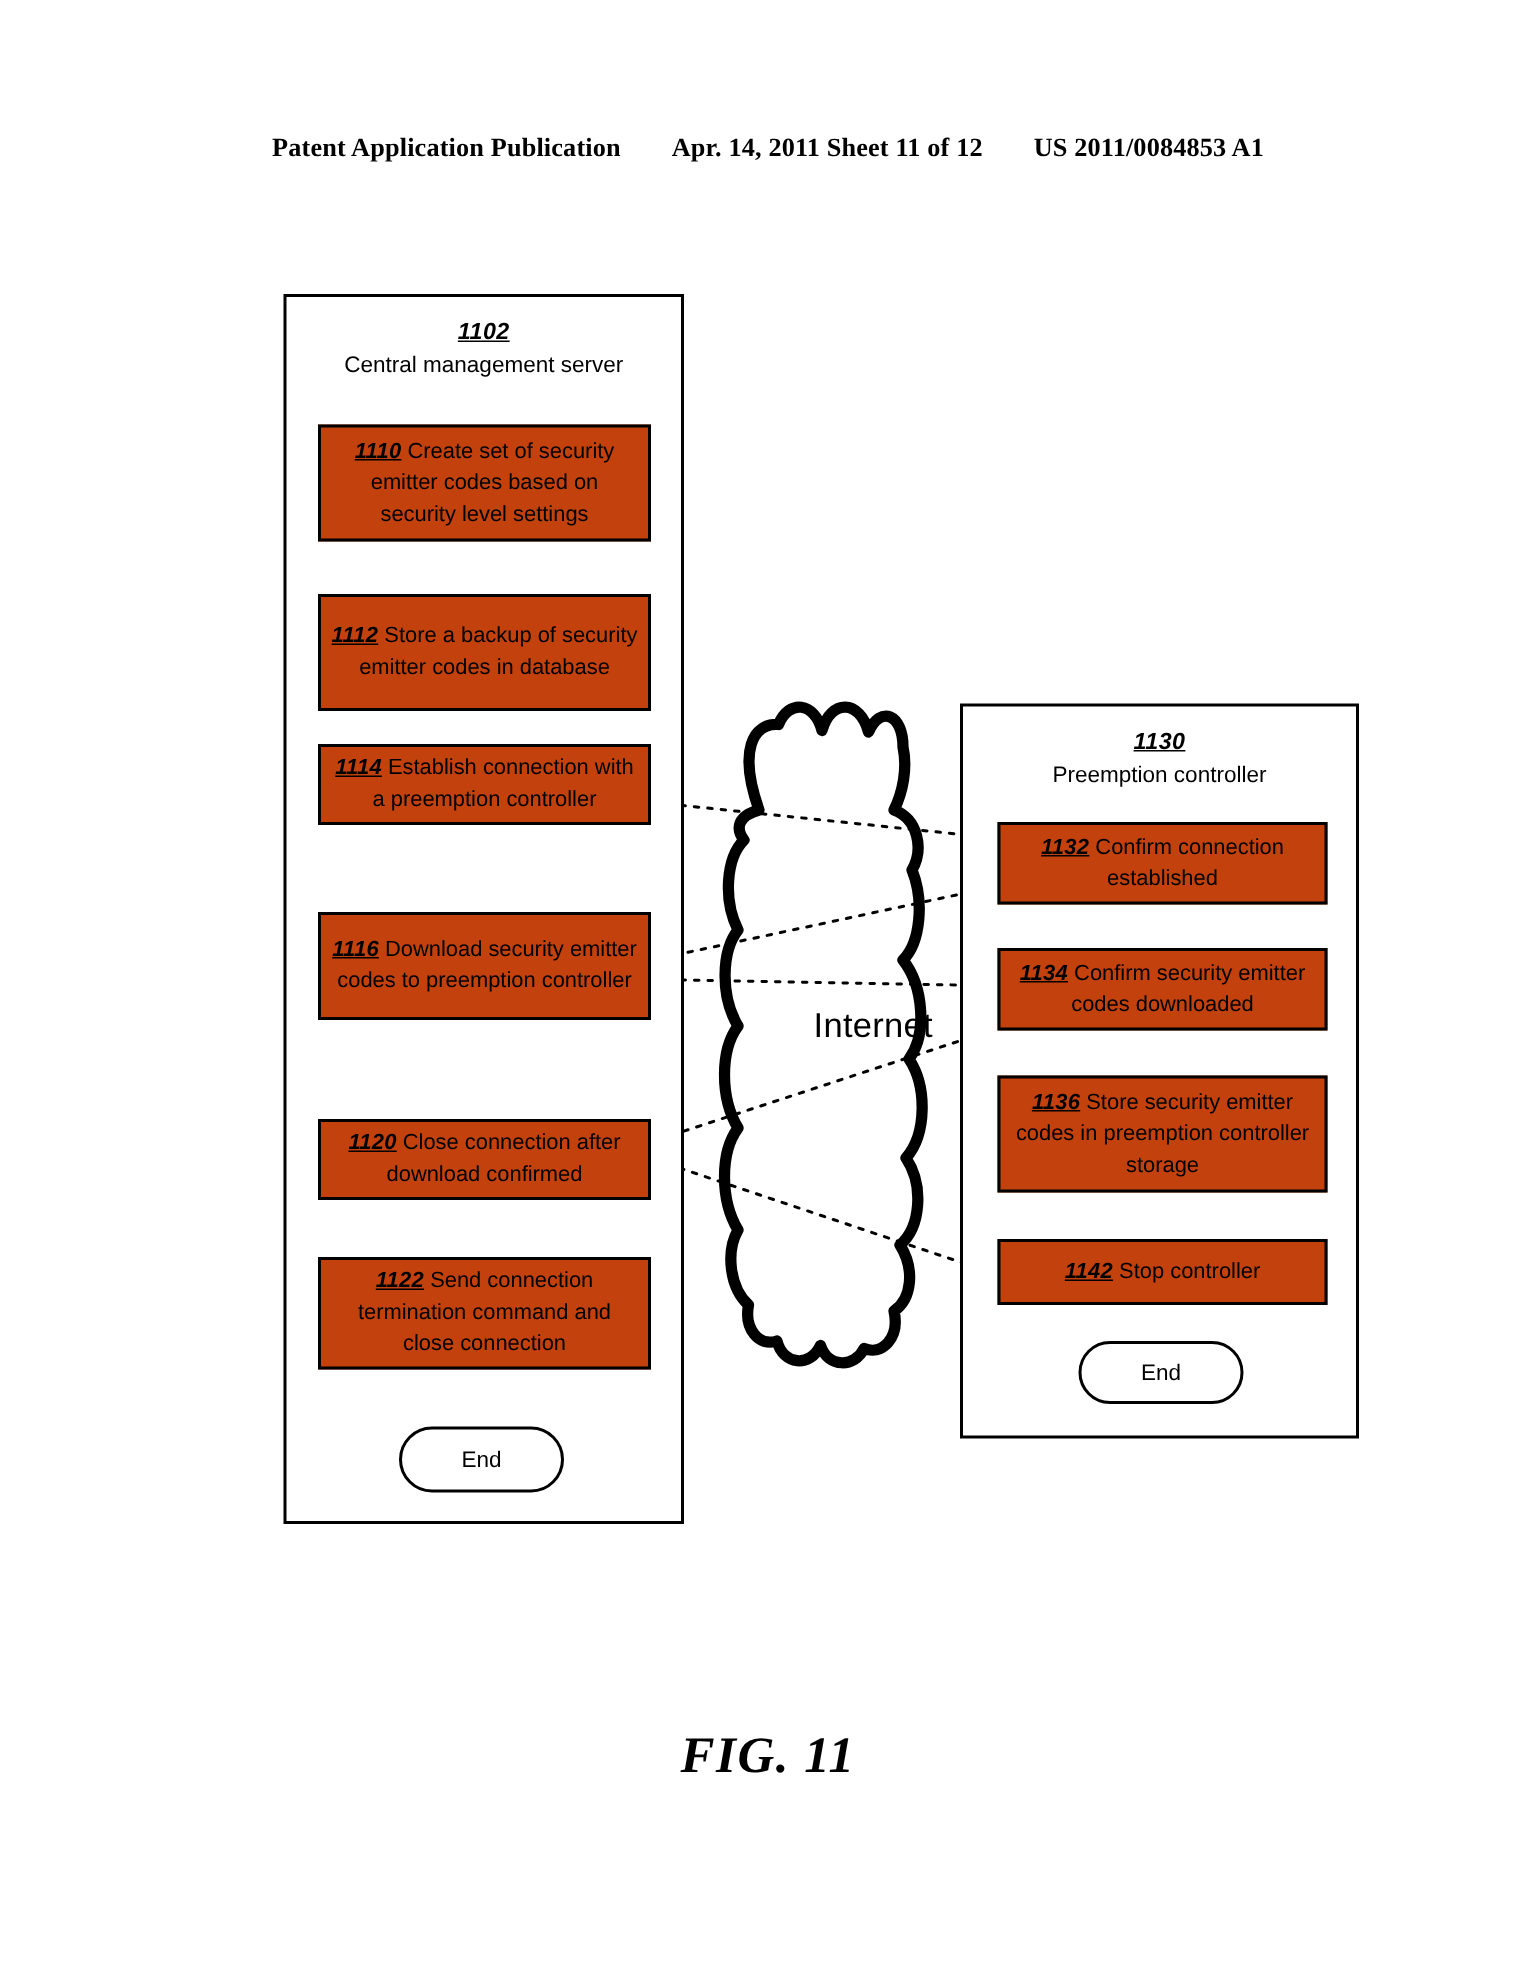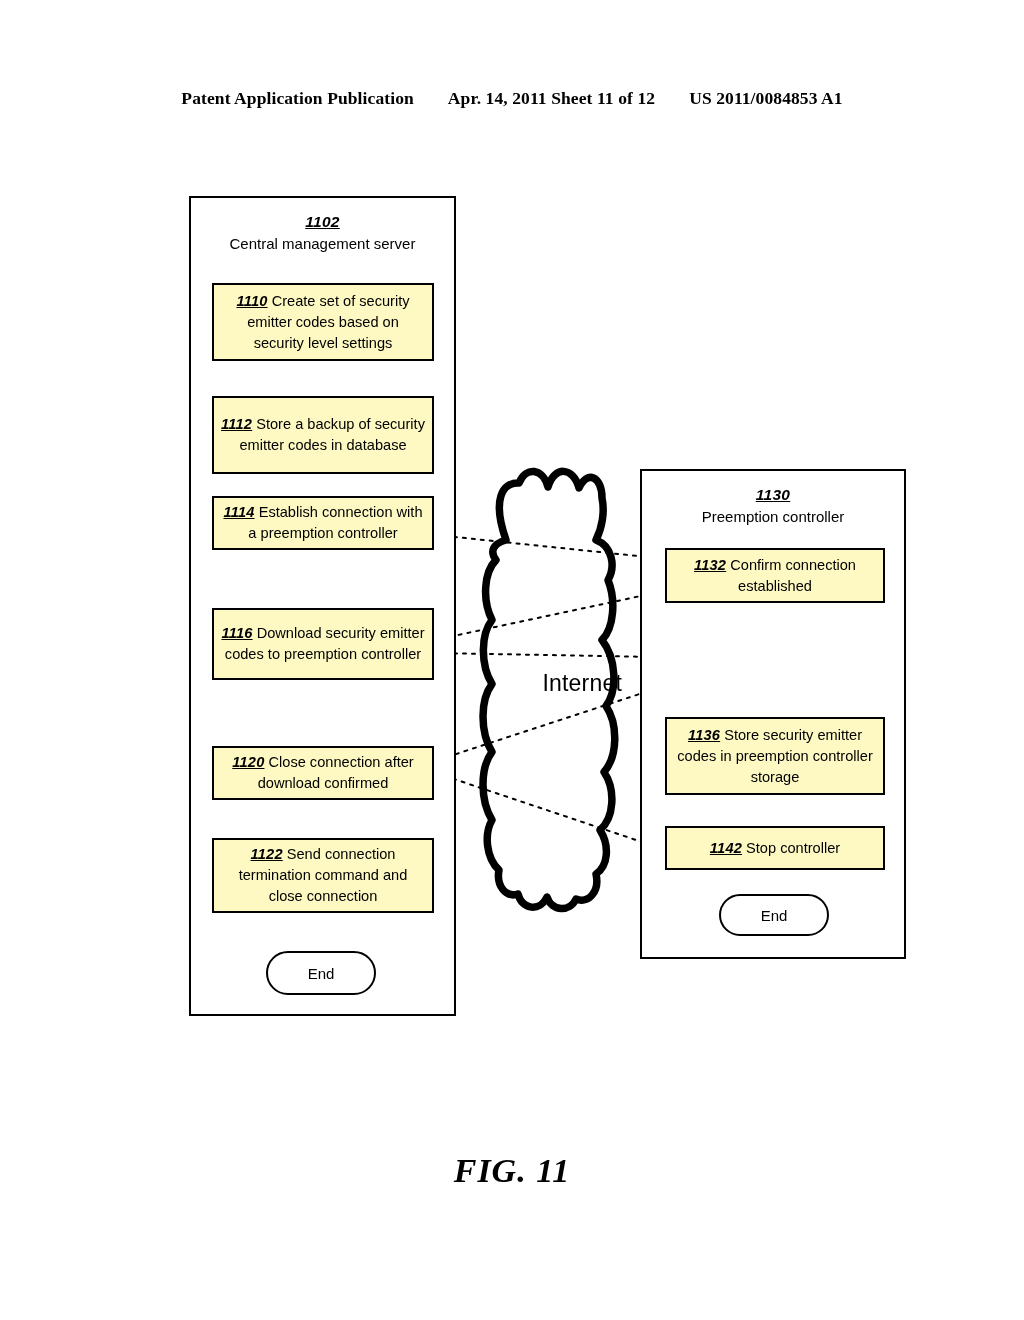--- a/index.html
+++ b/index.html
@@ -88,21 +88,21 @@
     font-size: 15.5px;
     letter-spacing: 0.3px;
   }
   #lane-left .lane-title  { top: 13px; }
   #lane-right .lane-title { top: 13px; }
 
   
   .pbox {
     position: absolute;
     border: 2px solid #000;
-    background: #fef9c3;
+    background: #c2410c;
     box-sizing: border-box;
     display: flex;
     align-items: center;
     justify-content: center;
     text-align: center;
     font-size: 14.6px;
     line-height: 21px;
     padding: 2px 7px;
   }
   .pbox .num {
@@ -260,20 +260,23 @@
     <div class="lane-title">
       <span class="lane-num">1130</span>
       <span>Preemption controller</span>
     </div>
   </div>
 
   <div class="pbox" id="box-1132">
     <div><span class="num">1132</span><span> Confirm connection established</span></div>
   </div>
 
+  <div class="pbox" id="box-1134">
+    <div><span class="num">1134</span><span> Confirm security emitter codes downloaded</span></div>
+  </div>
 
   <div class="pbox" id="box-1136">
     <div><span class="num">1136</span><span> Store security emitter codes in preemption controller storage</span></div>
   </div>
 
   <div class="pbox" id="box-1142">
     <div><span class="num">1142</span><span>  Stop controller</span></div>
   </div>
 
   <div class="pill" id="end-right">

